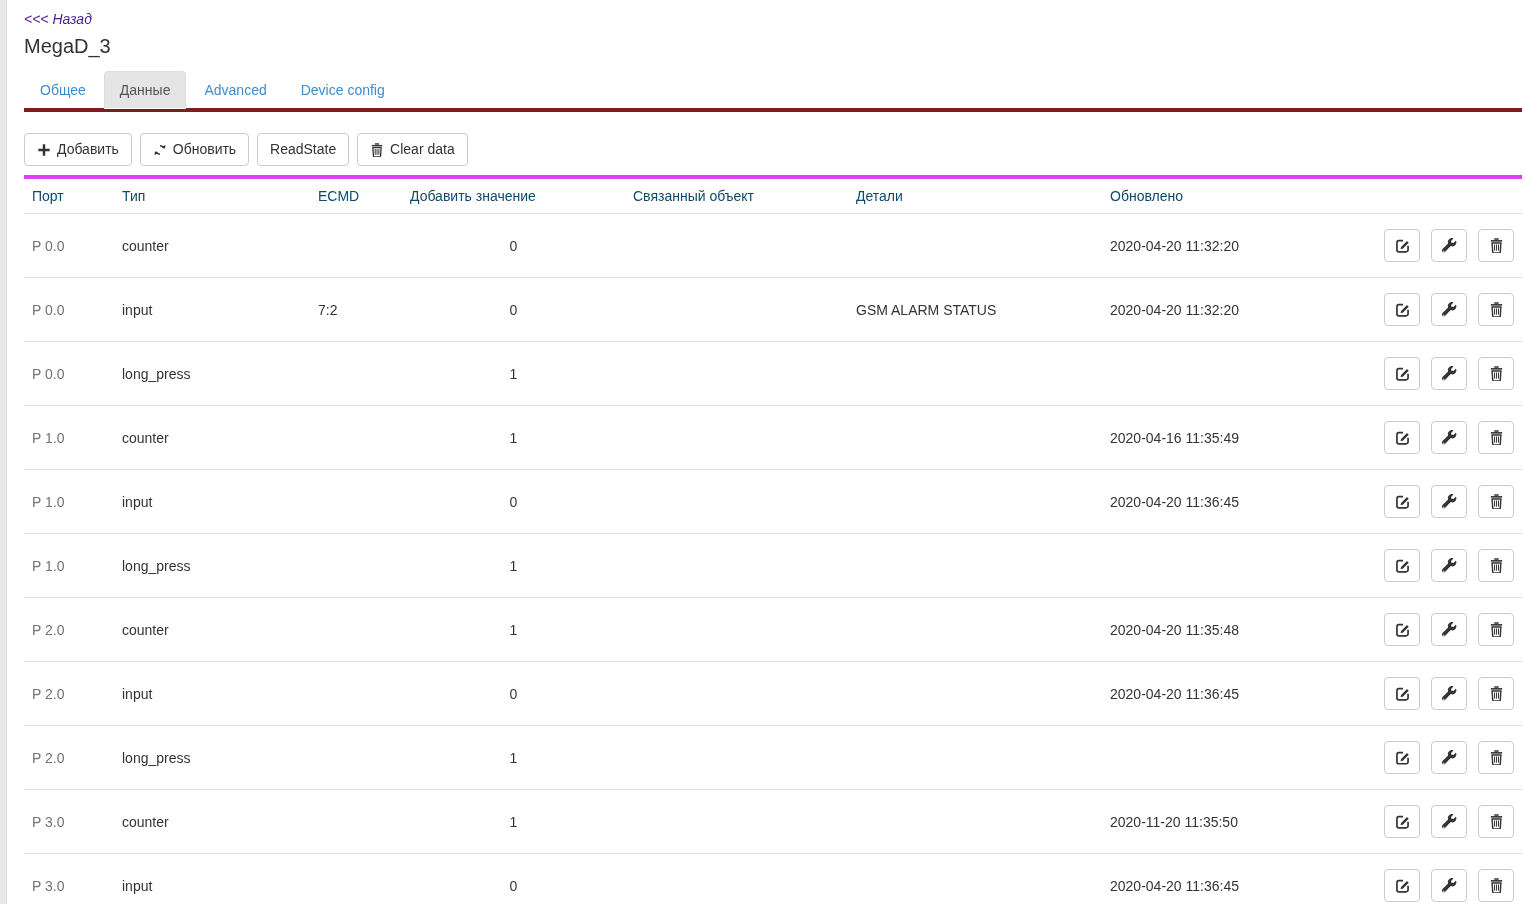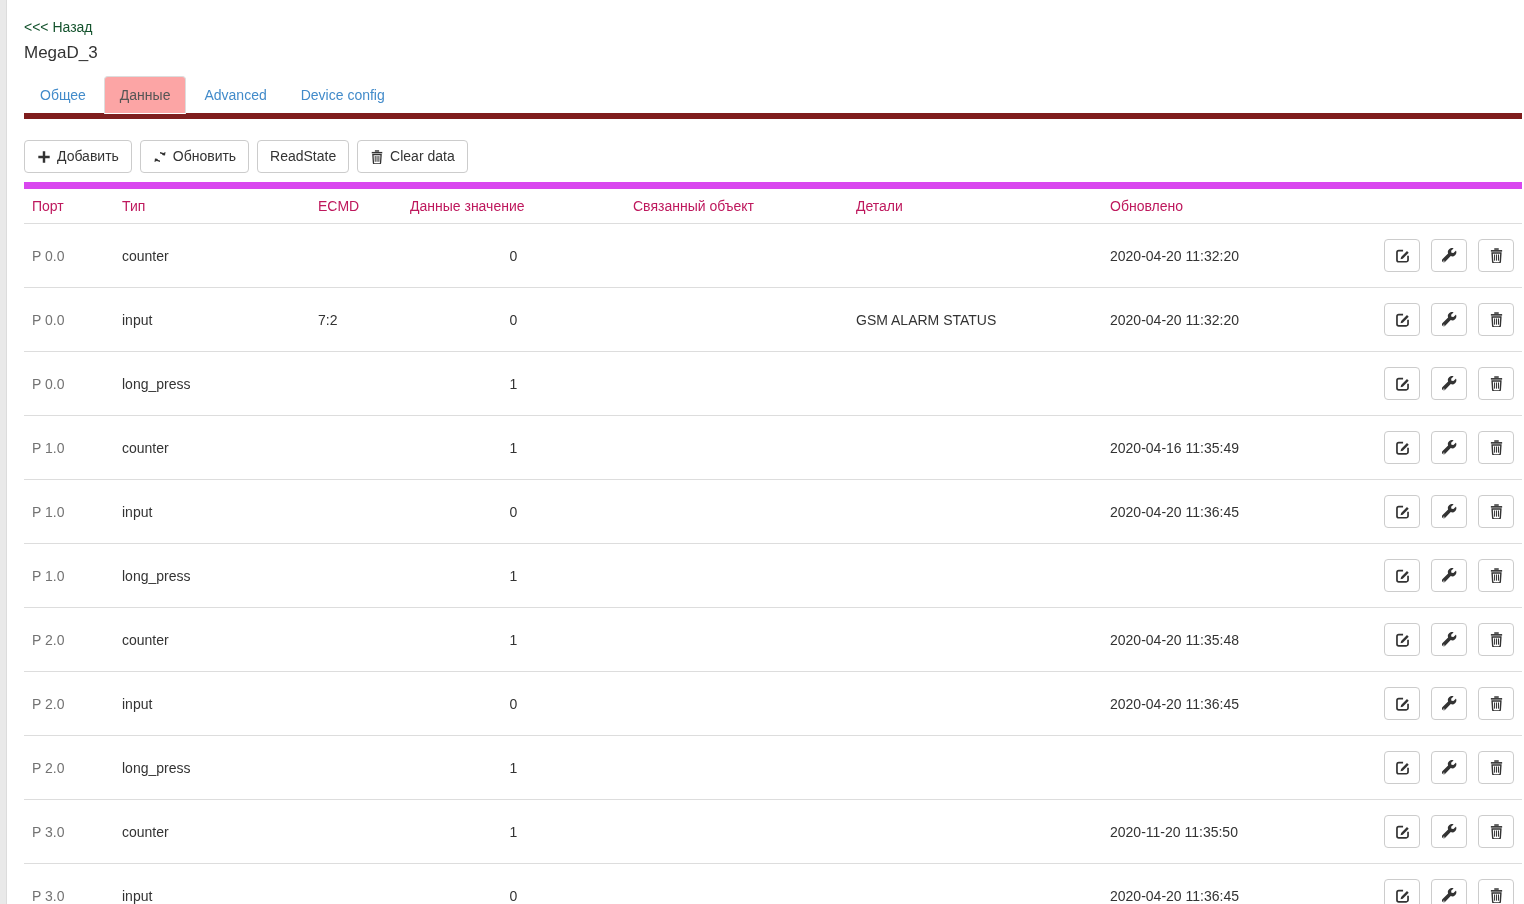--- a/index.html
+++ b/index.html
@@ -16,52 +16,53 @@
     position: fixed; left: 0; top: 0;
     width: 7px; height: 100%;
     background: #e9e9e9;
     border-right: 1px solid #dcdcdc;
   }
   .main { padding-left: 24px; padding-right: 2px; }
 
   
   .back-link {
     display: inline-block;
-    margin-top: 19px;
-    color: #14532d; text-decoration: none;
+    margin-top: 11px;
+    color: #4c1d95; text-decoration: none;
     cursor: pointer;
+    font-style: italic;
   }
   .page-title {
-    font-size: 17px; font-weight: 400;
+    font-size: 20px; font-weight: 400;
     margin: 8px 0 0 0; color: #333;
   }
 
   
   .tabs {
     margin-top: 13px;
-    border-bottom: 6px solid #7f1d1d;
+    border-bottom: 4px solid #7f1d1d;
     display: flex;
     padding: 0;
   }
   .tab {
     list-style: none;
     margin: 0 2px -1px 0;
   }
   .tab a {
     display: block;
     padding: 10px 15px;
     color: #428bca;
     text-decoration: none;
     border: 1px solid transparent;
     border-radius: 4px 4px 0 0;
     cursor: pointer;
   }
   .tab.active a {
     color: #555;
-    background: #fca5a5;
+    background: #e5e5e5;
     border-color: #ddd #ddd #fff #ddd;
     cursor: default;
   }
 
   
   .toolbar { margin-top: 21px; }
   .btn {
     display: inline-flex;
     align-items: center;
     gap: 6px;
@@ -82,23 +83,23 @@
   
   table.data {
     margin-top: 9px;
     border-collapse: collapse;
     table-layout: fixed;
     width: 1498px;
   }
   table.data th {
     font-weight: 400;
     text-align: left;
-    color: #be185d;
+    color: #0c4a6e;
     padding: 9px 8px;
-    border-top: 7px solid #d946ef;
+    border-top: 4px solid #d946ef;
     border-bottom: 1px solid #ddd;
     white-space: nowrap;
   }
   table.data td {
     padding: 15px 8px;
     border-top: 1px solid #ddd;
     vertical-align: middle;
     white-space: nowrap;
     overflow: hidden;
   }
@@ -209,21 +210,21 @@
       <col style="width:223px">
         <col style="width:254px">
         <col style="width:238px">
         <col style="width:182px">
     </colgroup>
     <thead>
       <tr>
         <th>Порт</th>
         <th>Тип</th>
         <th>ECMD</th>
-        <th>Данные значение</th>
+        <th>Добавить значение</th>
         <th>Связанный объект</th>
         <th>Детали</th>
         <th>Обновлено</th>
         <th></th>
       </tr>
     </thead>
     <tbody>
         <tr>
     <td><a class="port-link">P 0.0</a></td>
     <td>counter</td>

